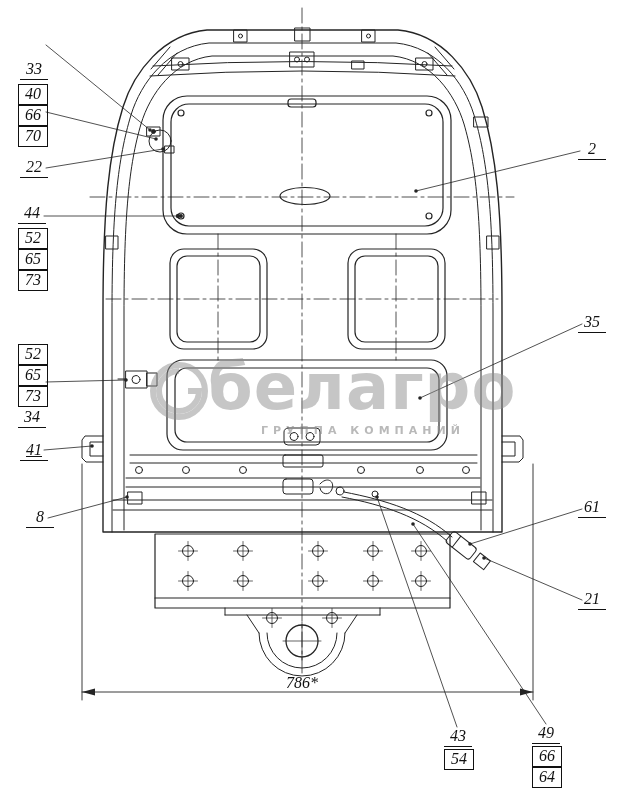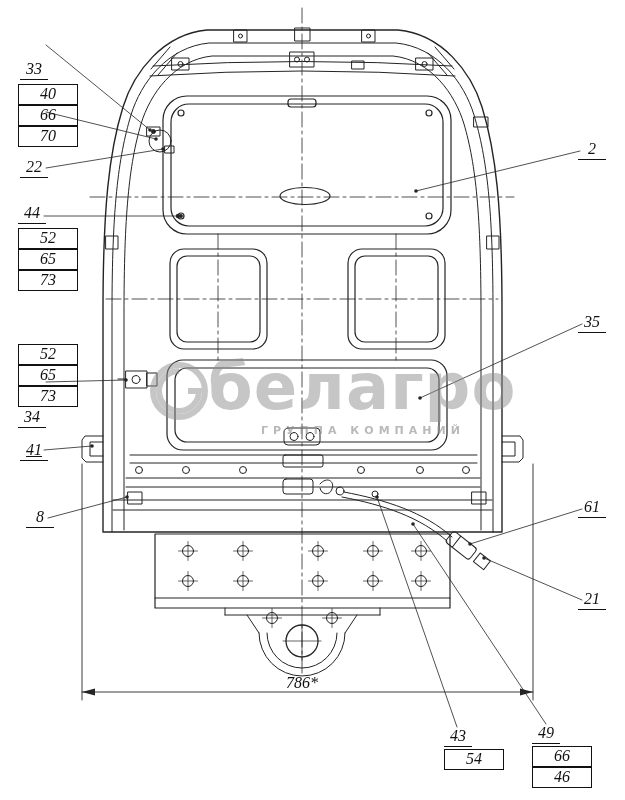--- a/index.html
+++ b/index.html
@@ -8,21 +8,21 @@
   .stage {
     position:relative; width:625px; height:800px;
     background:#ffffff; overflow:hidden;
   }
   .stage svg.drawing { position:absolute; left:0; top:0; }
   .callout {
     position:absolute; font-style:italic; font-size:16px; line-height:18px;
     color:#111; text-align:center; min-width:28px;
   }
   .callout.plain { border-bottom:1.4px solid #111; padding:0 3px 1px; }
-  .callout.boxed { border:1.4px solid #111; padding:0 21px 1px; }
+  .callout.boxed { border:1.4px solid #111; padding:0 6px 1px; }
   .dim-label {
     position:absolute; left:278px; top:674px; width:48px; text-align:center;
     font-style:italic; font-size:16px; color:#111;
   }
   .watermark { position:absolute; left:0; top:0; width:625px; height:644px; pointer-events:none; }
   .wm-brand {
     position:absolute; left:208px; top:350px;
     font-family:"DejaVu Sans", sans-serif; font-weight:bold;
     font-size:64px; letter-spacing:1px; color:#8f8f8f; opacity:0.5;
   }
@@ -277,17 +277,17 @@
   <div class="callout plain" style="left:20px;  top:441px;text-decoration:underline;">41</div>
   <div class="callout plain" style="left:26px;  top:508px;">8</div>
   <div class="callout plain" style="left:578px; top:140px;">2</div>
   <div class="callout plain" style="left:578px; top:313px;">35</div>
   <div class="callout plain" style="left:578px; top:498px;">61</div>
   <div class="callout plain" style="left:578px; top:590px;">21</div>
   <div class="callout plain" style="left:444px; top:727px;">43</div>
   <div class="callout boxed" style="left:444px; top:749px;">54</div>
   <div class="callout plain" style="left:532px; top:724px;">49</div>
   <div class="callout boxed" style="left:532px; top:746px;">66</div>
-  <div class="callout boxed" style="left:532px; top:767px;">46</div>
+  <div class="callout boxed" style="left:532px; top:767px;">64</div>
 
   <div class="dim-label">786*</div>
 
 </div>
 
 </body></html>

